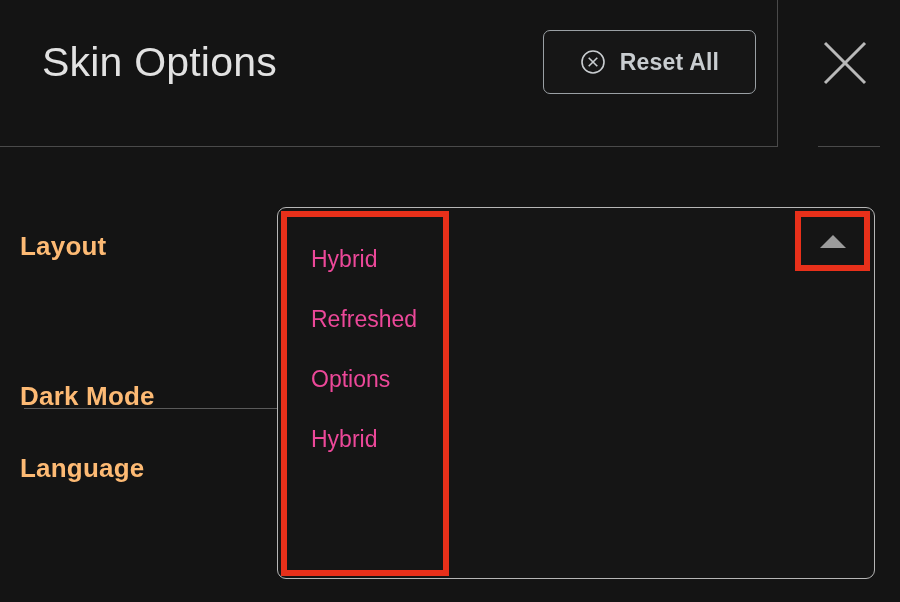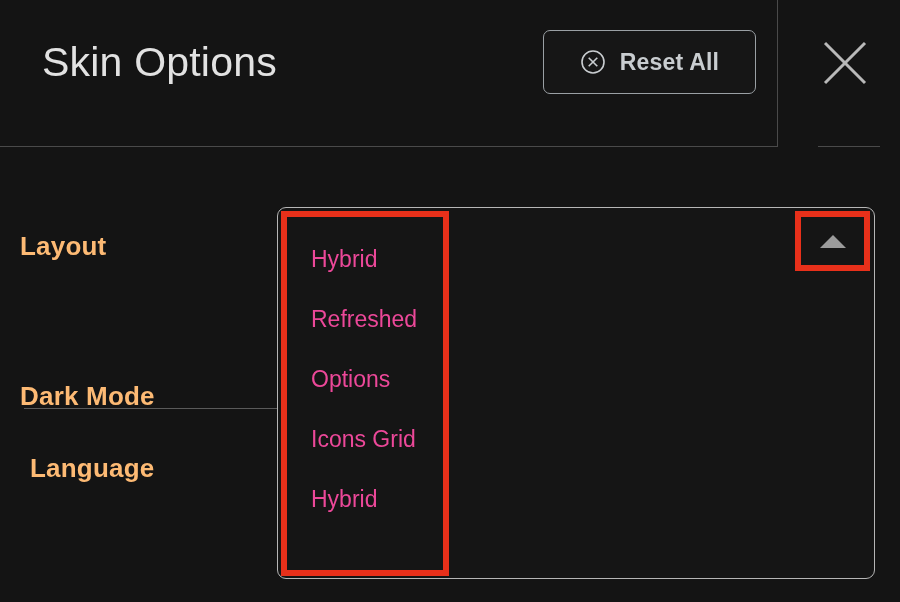--- a/index.html
+++ b/index.html
@@ -102,21 +102,21 @@
     position: absolute;
     left: 20px;
     font-size: 26px;
     font-weight: 700;
     color: #fdba74;
     letter-spacing: 0.2px;
     white-space: nowrap;
   }
   .row-layout   { top: 231px; }
   .row-darkmode { top: 341px; margin-top: 40px; }
-  .row-language { top: 453px; margin-left: 10px; }
+  .row-language { top: 453px; }
 
   .row-divider {
     position: absolute;
     left: 24px;
     top: 408px;
     width: 254px;
     height: 1px;
     background: #5a5a5a;
   }
 
@@ -221,21 +221,20 @@
   <div class="setting-label row-darkmode">Dark Mode</div>
   <div class="row-divider"></div>
   <div class="setting-label row-language">Language</div>
 
   <div class="dropdown-panel"></div>
 
   <div class="option-list">
     <div class="option-item">Hybrid</div>
     <div class="option-item">Refreshed</div>
     <div class="option-item">Options</div>
-    <div class="option-item">Icons Grid</div>
     <div class="option-item">Hybrid</div>
   </div>
 
   <div class="options-highlight"></div>
 
   <div class="caret-highlight">
     <span class="caret-up"></span>
   </div>
 
 </div>

